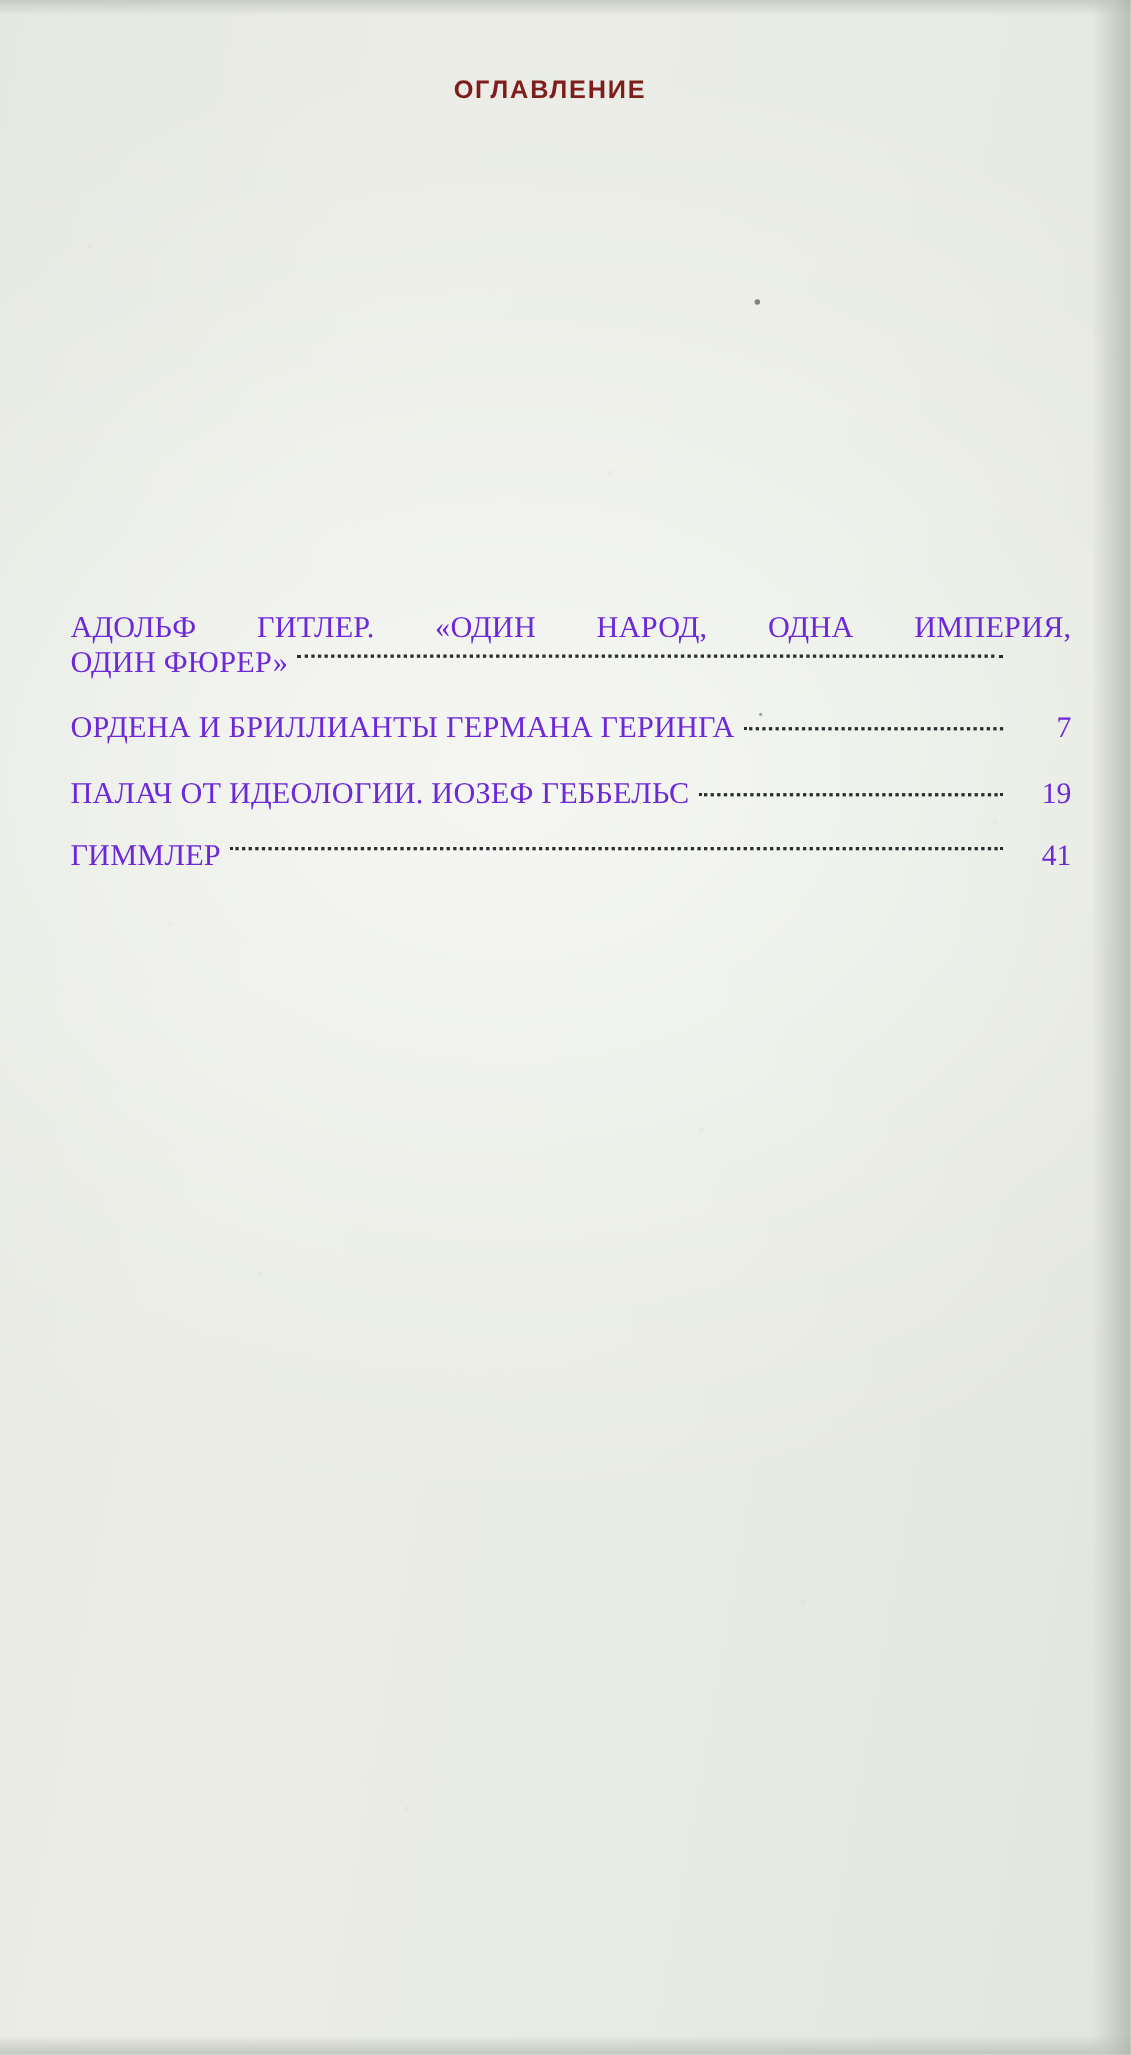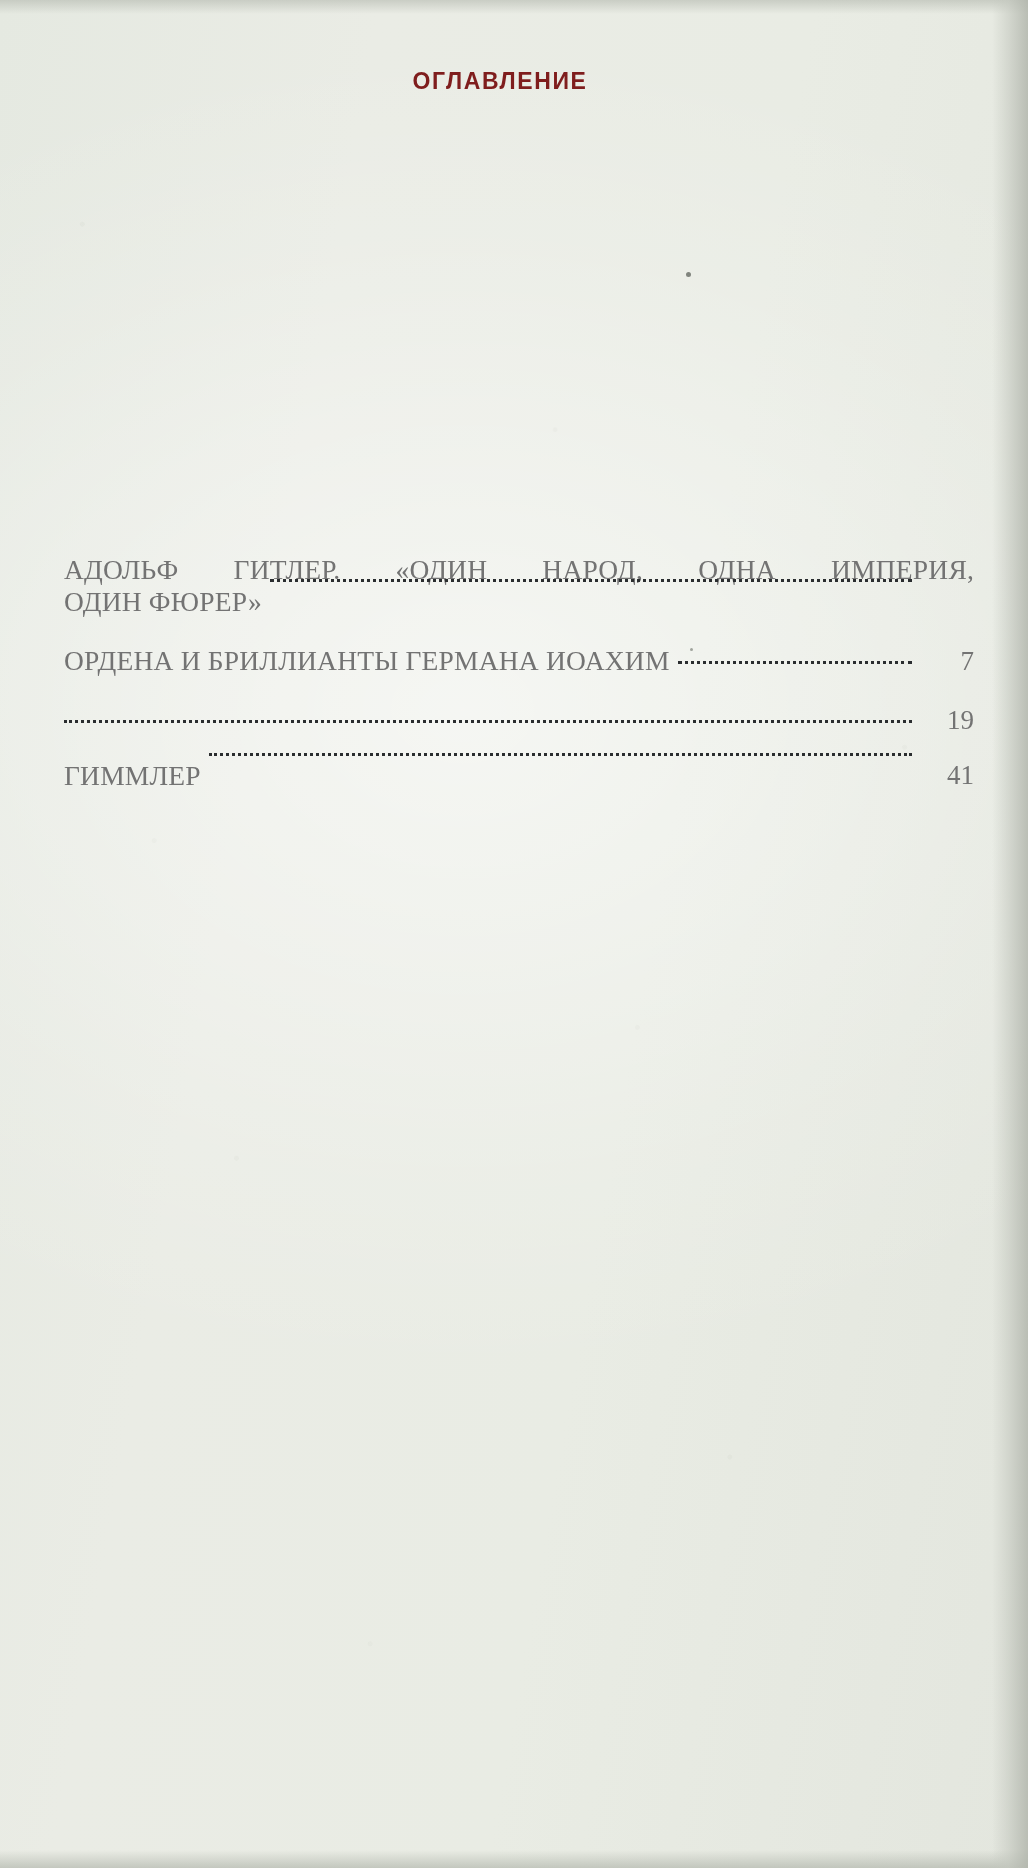--- a/index.html
+++ b/index.html
@@ -95,21 +95,21 @@
     left: 64px;
     top: 552px;
     width: 910px;
   }
 
   .toc-entry {
     position: relative;
     margin-bottom: 24px;
     font-size: 27.5px;
     line-height: 1.28;
-    color: #737373;
+    color: #6d28d9;
   }
 
   .toc-entry .rowwrap {
     display: flex;
     align-items: baseline;
     width: 100%;
   }
 
   
   .entry-title {
@@ -142,21 +142,21 @@
 
   
   .entry-double .line1 {
     display: block;
     text-align: justify;
     text-align-last: justify;
     white-space: normal;
   }
   .entry-double .line2wrap {
     display: flex;
-    align-items: flex-start;
+    align-items: center;
     width: 100%;
     margin-top: -3px;
   }
   .entry-double .line2 {
     flex: 0 1 auto;
     white-space: nowrap;
     padding-right: 8px;
   }
 
   
@@ -202,29 +202,30 @@
       <span class="entry-title line1">АДОЛЬФ ГИТЛЕР. «ОДИН НАРОД, ОДНА ИМПЕРИЯ,</span>
       <div class="line2wrap">
         <span class="entry-title line2">ОДИН ФЮРЕР»</span>
         <span class="leader"></span>
         <span class="page-num"></span>
       </div>
     </div>
 
     <div class="toc-entry entry-single">
       <div class="rowwrap">
-        <span class="entry-title title-txt">ОРДЕНА И БРИЛЛИАНТЫ ГЕРМАНА ИОАХИМ</span>
+        <span class="entry-title title-txt">ОРДЕНА И БРИЛЛИАНТЫ ГЕРМАНА ГЕРИНГА</span>
         <span class="leader"></span>
         <span class="page-num">7</span>
       </div>
     </div>
 
 
     <div class="toc-entry entry-single">
       <div class="rowwrap">
+        <span class="entry-title title-txt">ПАЛАЧ ОТ ИДЕОЛОГИИ. ИОЗЕФ ГЕББЕЛЬС</span>
         <span class="leader"></span>
         <span class="page-num">19</span>
       </div>
     </div>
 
 
     <div class="toc-entry entry-double">
       <div class="line2wrap">
         <span class="entry-title line2">ГИММЛЕР</span>
         <span class="leader"></span>

